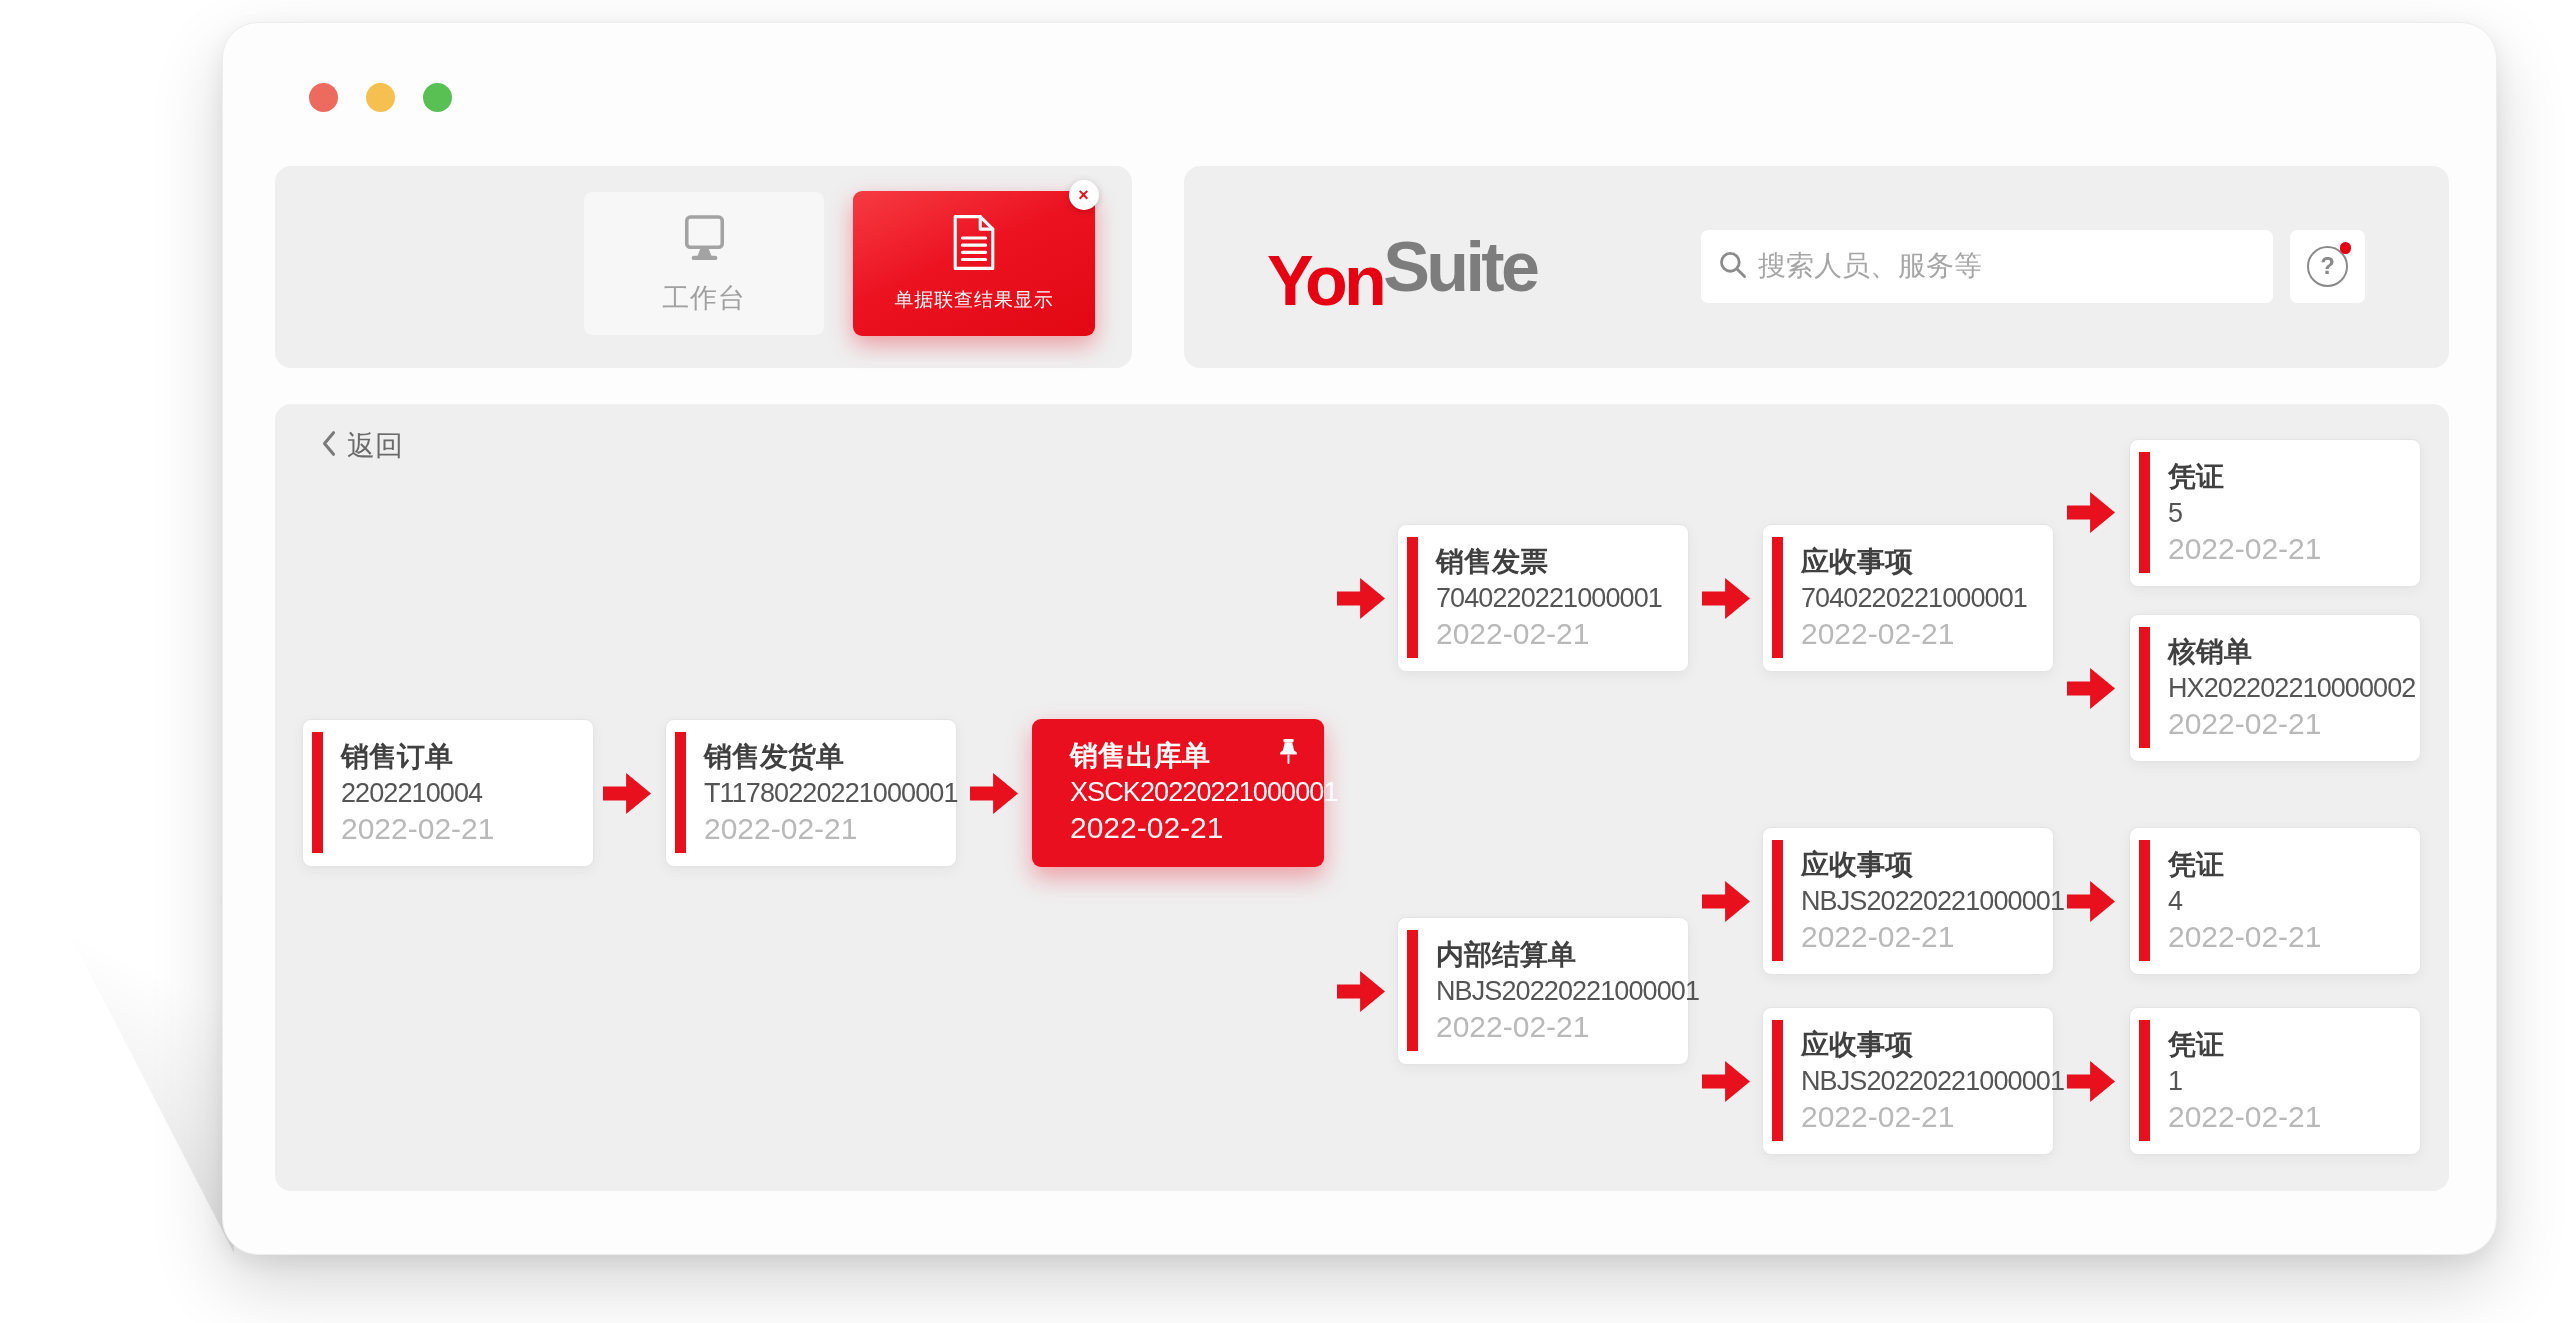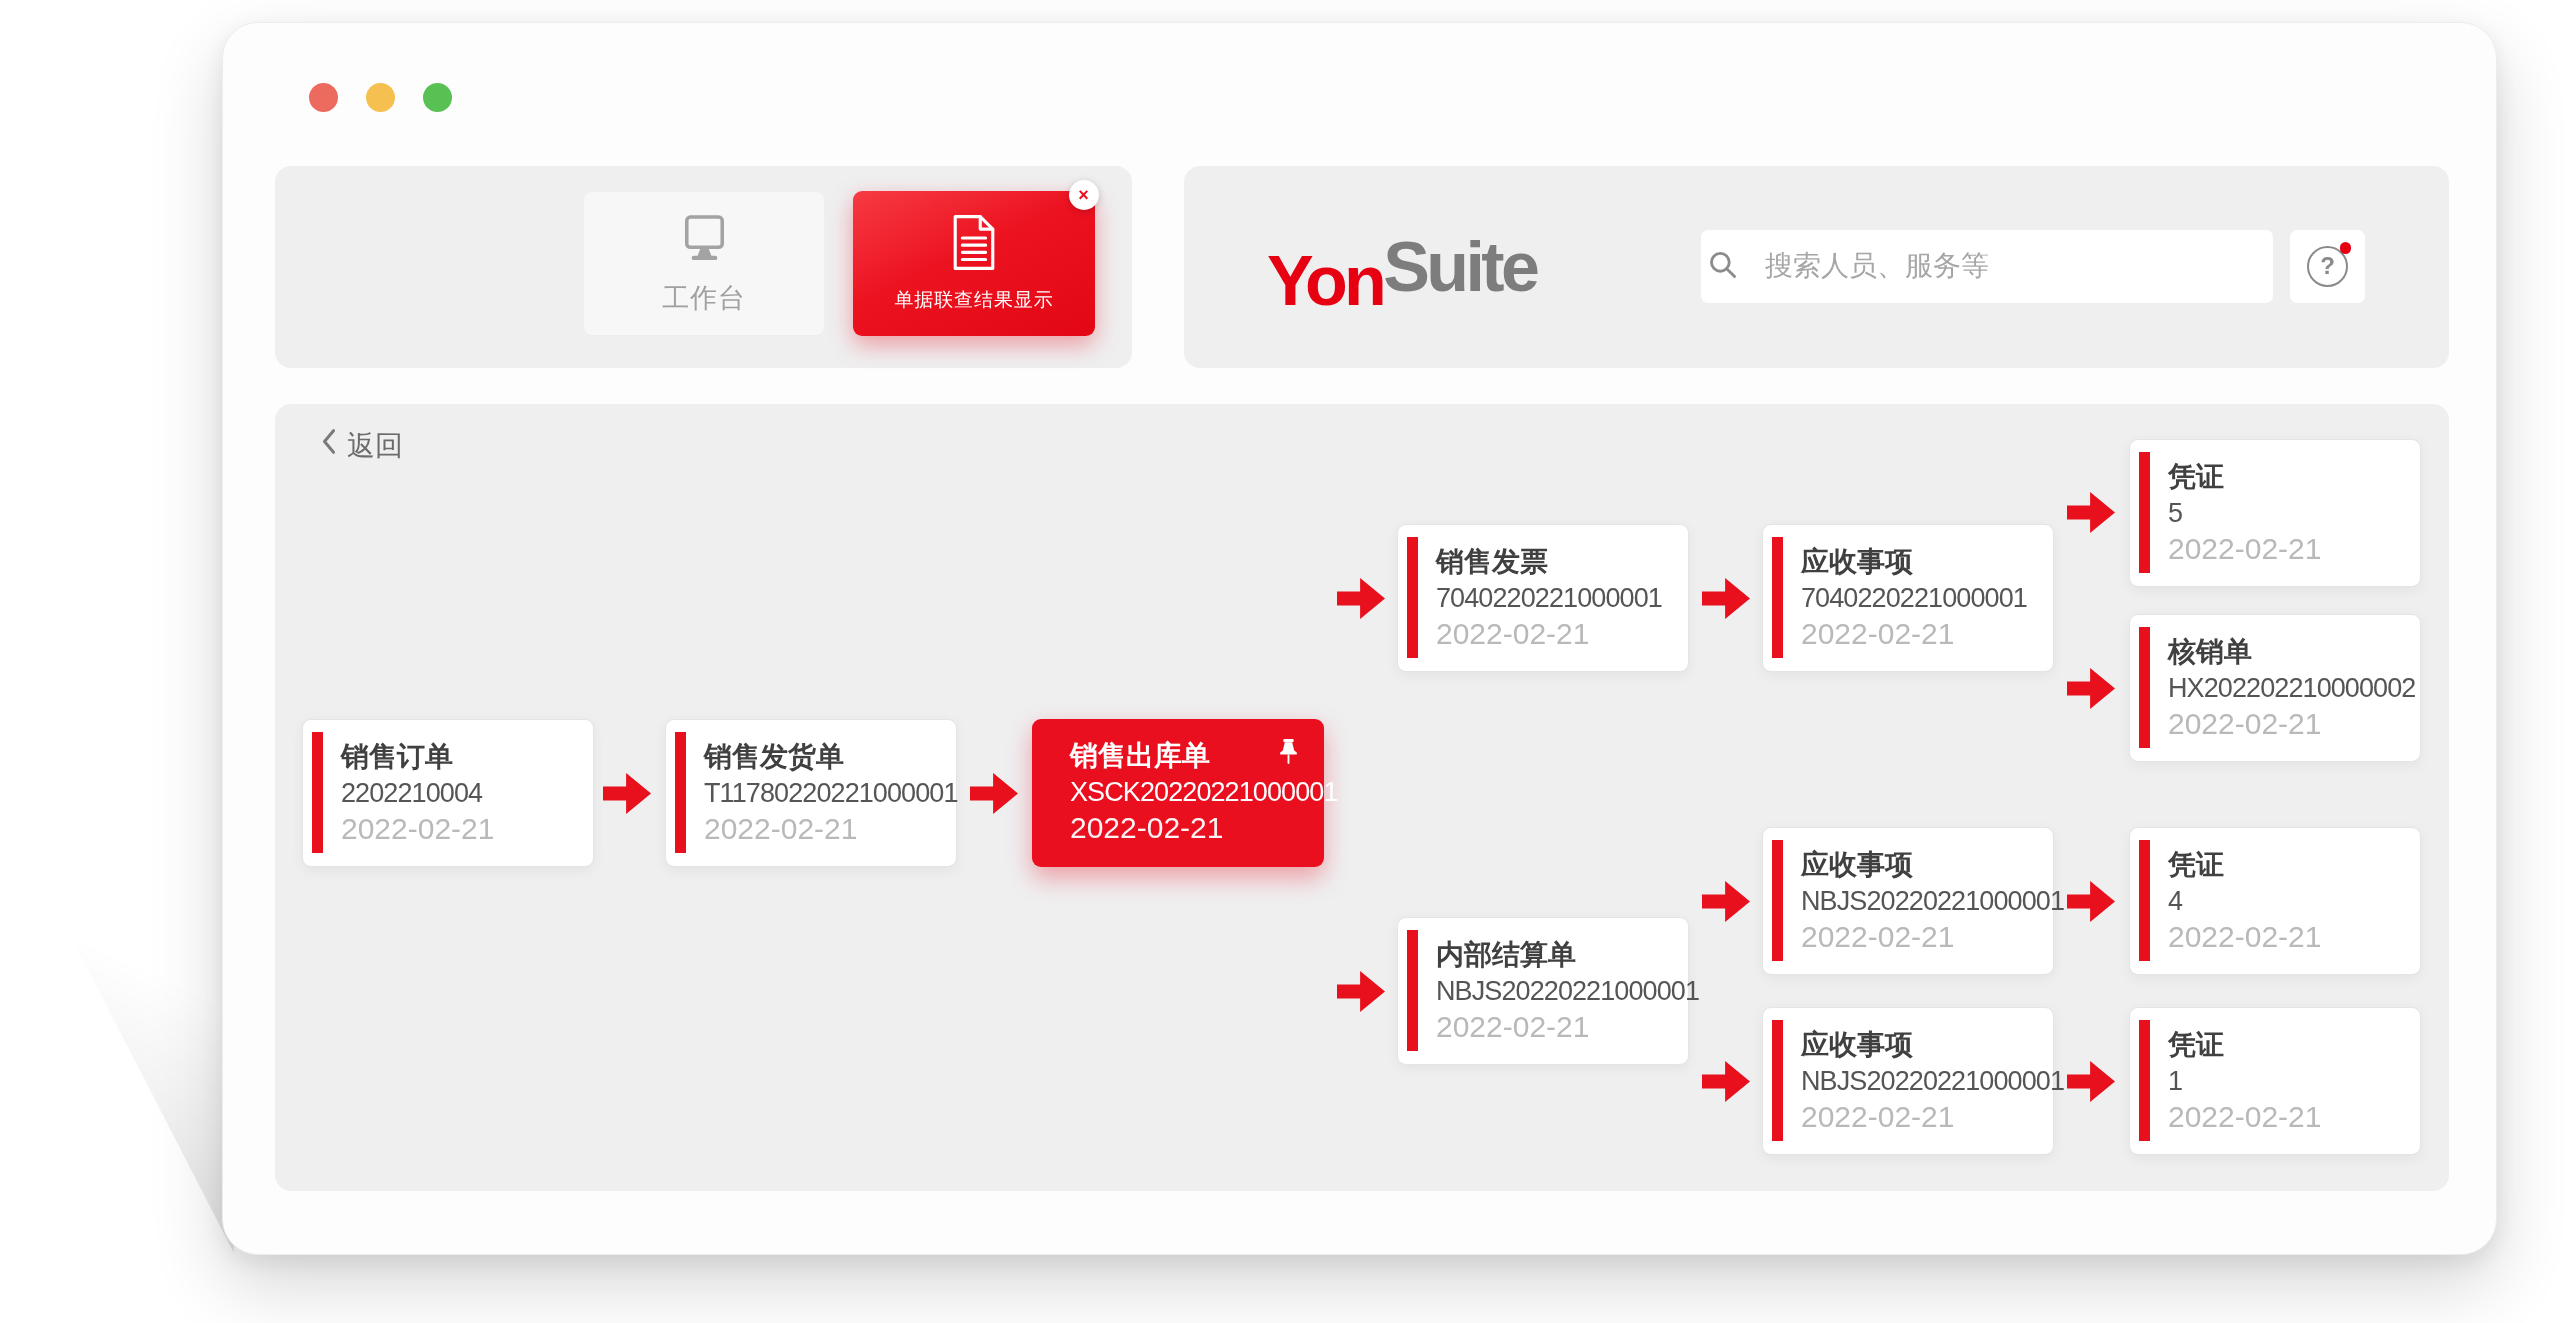--- a/index.html
+++ b/index.html
@@ -60,40 +60,40 @@
   }
 
   
   .logo { position:absolute; left:83px; top:45px; height:113px; display:flex; align-items:center;
           font-weight:bold; font-size:70px; letter-spacing:-3.6px; }
   .logo .yon { color:#e60012;margin-top:28px; }
   .logo .suite { color:#7d7d7d; }
   .search-box {
     position:absolute; left:517px; top:64px; width:572px; height:73px;
     background:#ffffff; border-radius:7.2px; display:flex; align-items:center;
-    padding:0 6px; gap:26px; cursor:text;
+    padding:0 16px; gap:9px; cursor:text;
   }
   .search-placeholder { font-size:28px; color:#a6a6a6; }
   .help-tile {
     position:absolute; left:1106px; top:64px; width:75px; height:73px;
     background:#ffffff; border-radius:7.2px; display:flex; align-items:center; justify-content:center;
     cursor:pointer;
   }
   .help-circle {
     position:relative; width:41px; height:41px; border:2.7px solid #8a8a8a; border-radius:50%;
     display:flex; align-items:center; justify-content:center;
     color:#8a8a8a; font-size:24px; font-weight:bold;
   }
   .help-circle::after {
     content:""; position:absolute; right:-5.4px; top:-5.4px; width:11.6px; height:11.6px;
     border-radius:50%; background:#e60012;
   }
 
   
-  .back { position:absolute; left:45px; top:23px; display:flex; align-items:flex-start; gap:9px;
+  .back { position:absolute; left:45px; top:23px; display:flex; align-items:flex-end; gap:9px;
           color:#6b6b6b; font-size:28px; cursor:pointer; }
 
   .card {
     position:absolute; width:292px; height:148px; background:#ffffff;
     border:0.9px solid #e4e4e4; border-radius:9px;
     box-shadow:0 3.6px 12.5px rgba(0,0,0,.05); cursor:pointer;
   }
   .card .bar {
     position:absolute; left:9px; top:12.5px; bottom:12.5px; width:10.7px; background:#e8101d;
   }

